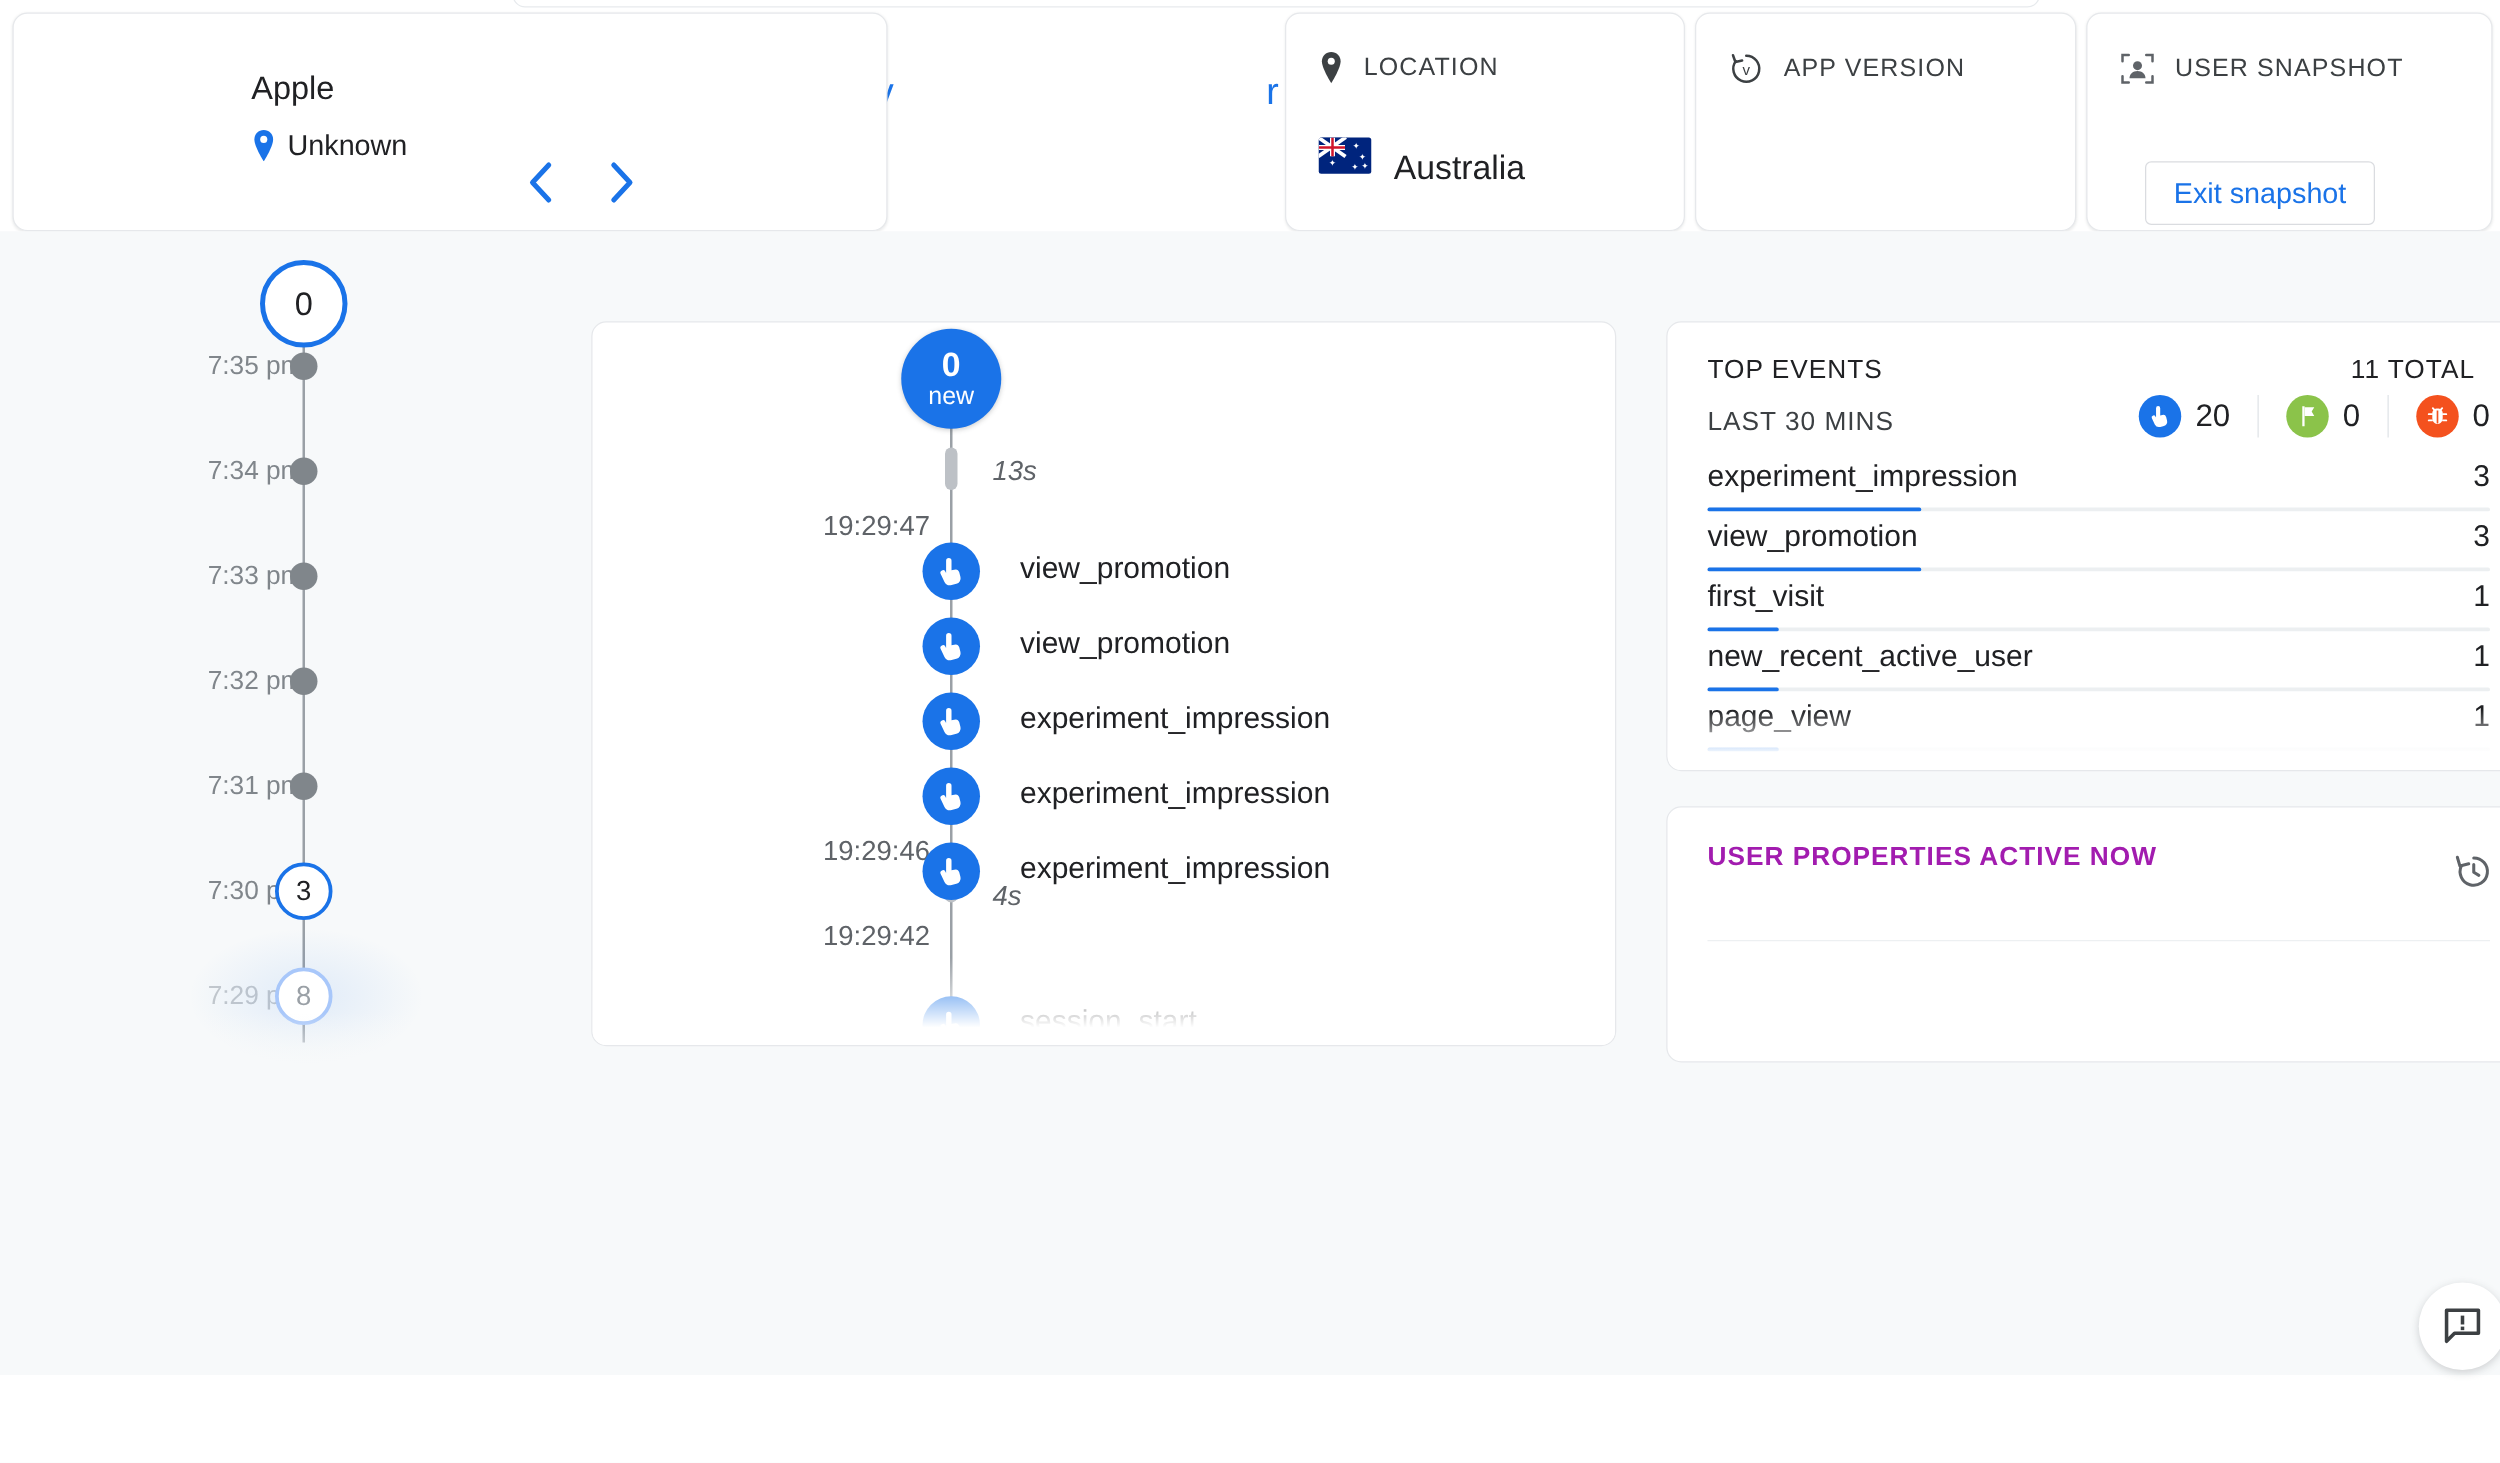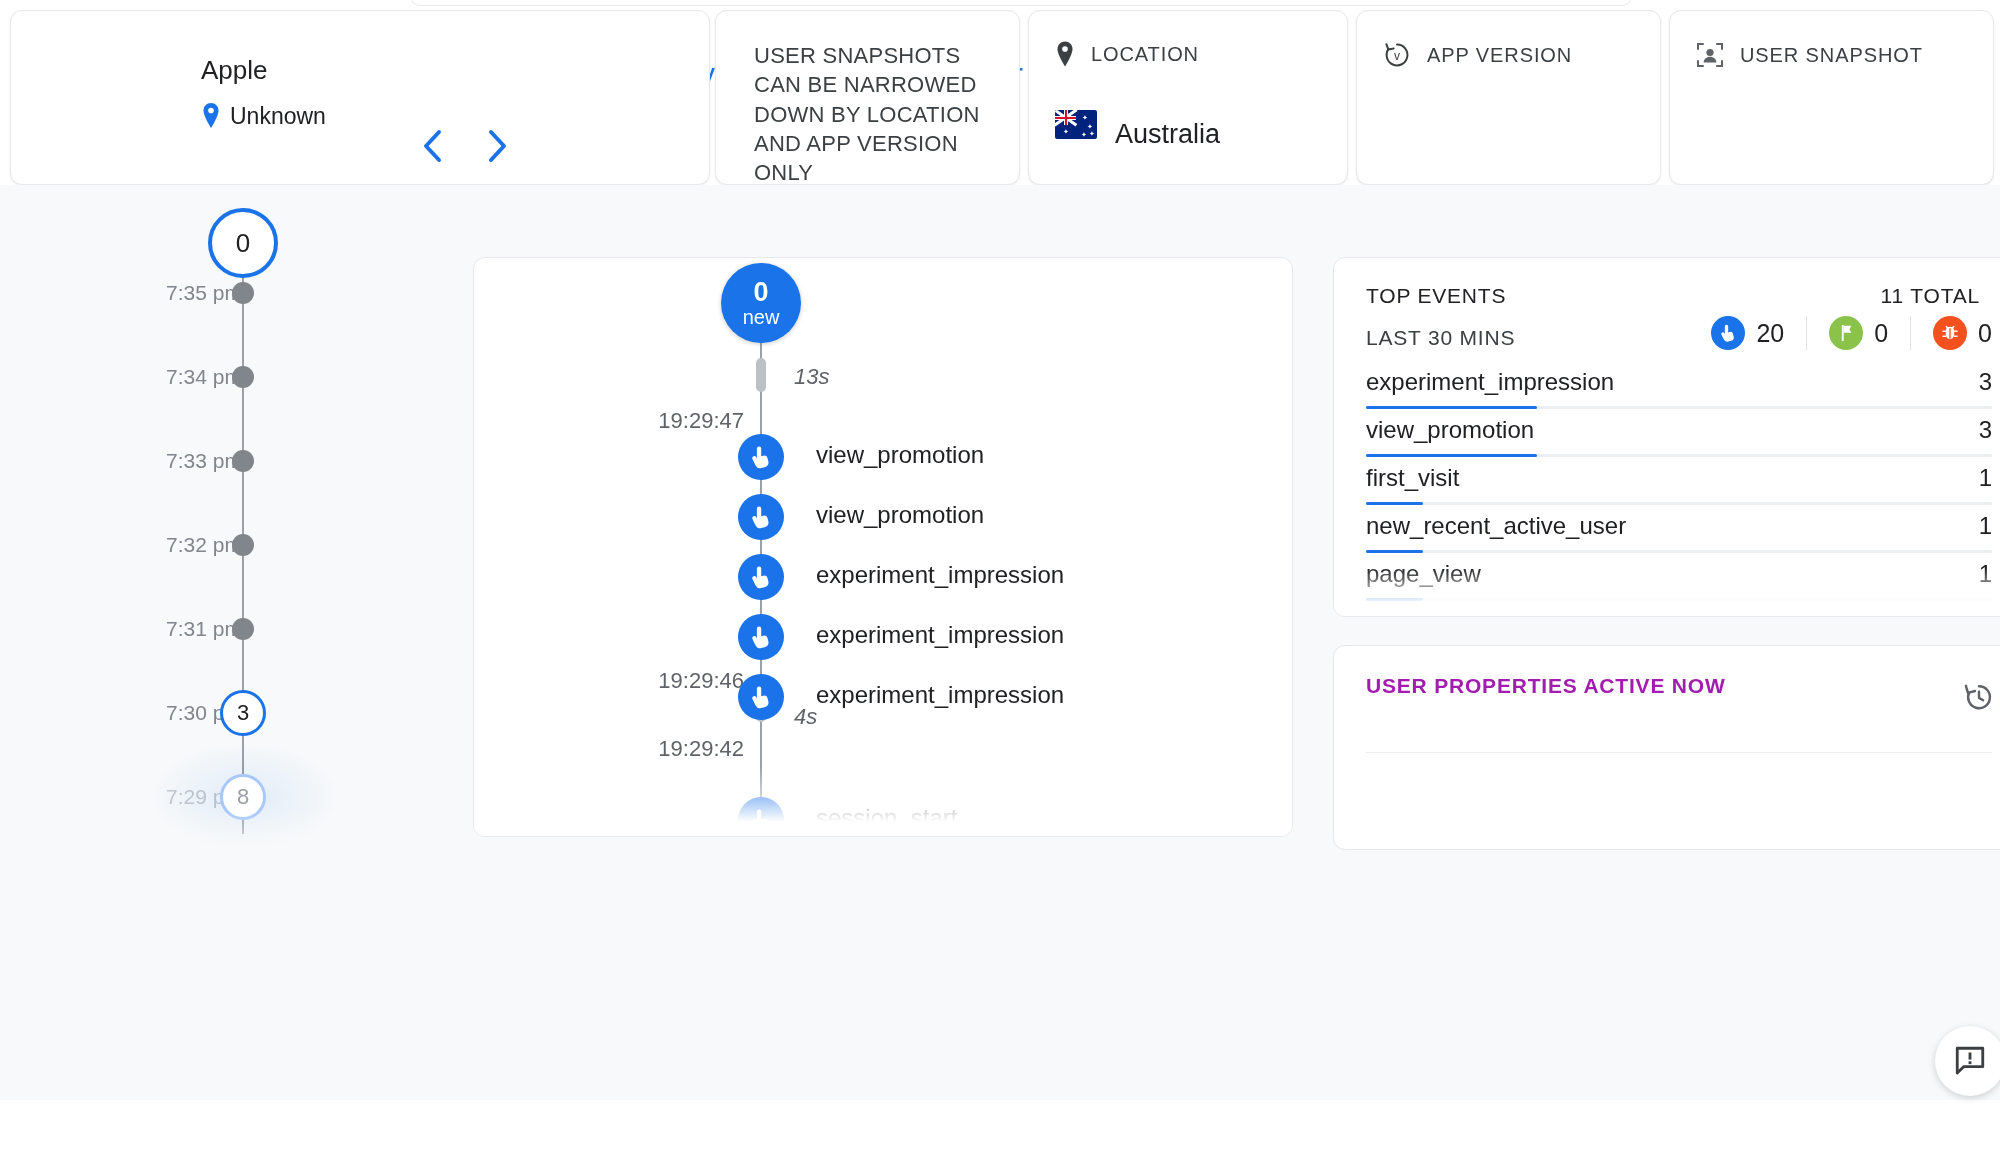--- a/index.html
+++ b/index.html
@@ -48,21 +48,21 @@
   .tc-3 { left: 1028px; width: 320px; }
   .tc-4 { left: 1356px; width: 305px; }
   .tc-5 { left: 1669px; width: 325px; }
 
   .device-name {
     position: absolute; left: 190px; top: 44px;
     font-size: 26px; color: #202124;
   }
   .device-loc {
     position: absolute; left: 190px; top: 92px;
-    display: flex; align-items: flex-start; gap: 9px;
+    display: flex; align-items: center; gap: 9px;
     font-size: 23px; color: #202124;
   }
   .pin-icon svg { display: block; }
 
   .arrows {
     position: absolute; right: 194px; bottom: 18px;
     display: flex; gap: 32px; align-items: center;
   }
   .arrow-btn {
     width: 34px; height: 40px; cursor: pointer;
@@ -317,23 +317,20 @@
           </svg>
         </div>
         <div class="arrow-btn">
           <svg width="26" height="34" viewBox="0 0 26 34">
             <path d="M6 3 L19 17 L6 31" fill="none" stroke="#1a73e8" stroke-width="4" stroke-linecap="round" stroke-linejoin="round"></path>
           </svg>
         </div>
       </div>
     </div>
 
-    <div class="tour-card tc-2">
-      <div class="tour-text">USER SNAPSHOTS CAN BE NARROWED DOWN BY LOCATION AND APP VERSION ONLY</div>
-    </div>
 
     <div class="tour-card tc-3">
       <div class="card-head">
         <span class="card-head-ico">
           <svg width="20" height="26" viewBox="0 0 24 30">
             <path d="M12 0C6.9 0 3 4 3 9c0 7 9 21 9 21s9-14 9-21c0-5-3.9-9-9-9z" fill="#3c4043"></path>
             <circle cx="12" cy="9" r="3.4" fill="#fff"></circle>
           </svg>
         </span>
         <span class="ttl">LOCATION</span>
@@ -377,20 +374,21 @@
                 <path d="M21 3 H26 V8"></path>
               <path d="M26 20 V25 H21"></path>
                 <path d="M7 25 H2 V20"></path>
             </g>
             <circle cx="14" cy="11.5" r="3.6" fill="#5f6368"></circle>
             <path d="M7.6 21.5c0-3.6 2.9-5.8 6.4-5.8s6.4 2.2 6.4 5.8z" fill="#5f6368"></path>
           </svg>
         </span>
         <span class="ttl">USER SNAPSHOT</span>
       </div>
+      <button class="exit-btn">Exit snapshot</button>
     </div>
   </div>
 
   <div class="body-bg"></div>
   <div class="page-foot"></div>
 
   <div class="mini-timeline">
     <div class="mt-line"></div>
     <div class="mt-bubble big" style="top:-42px;">0</div>
     <div id="mt-rows">

